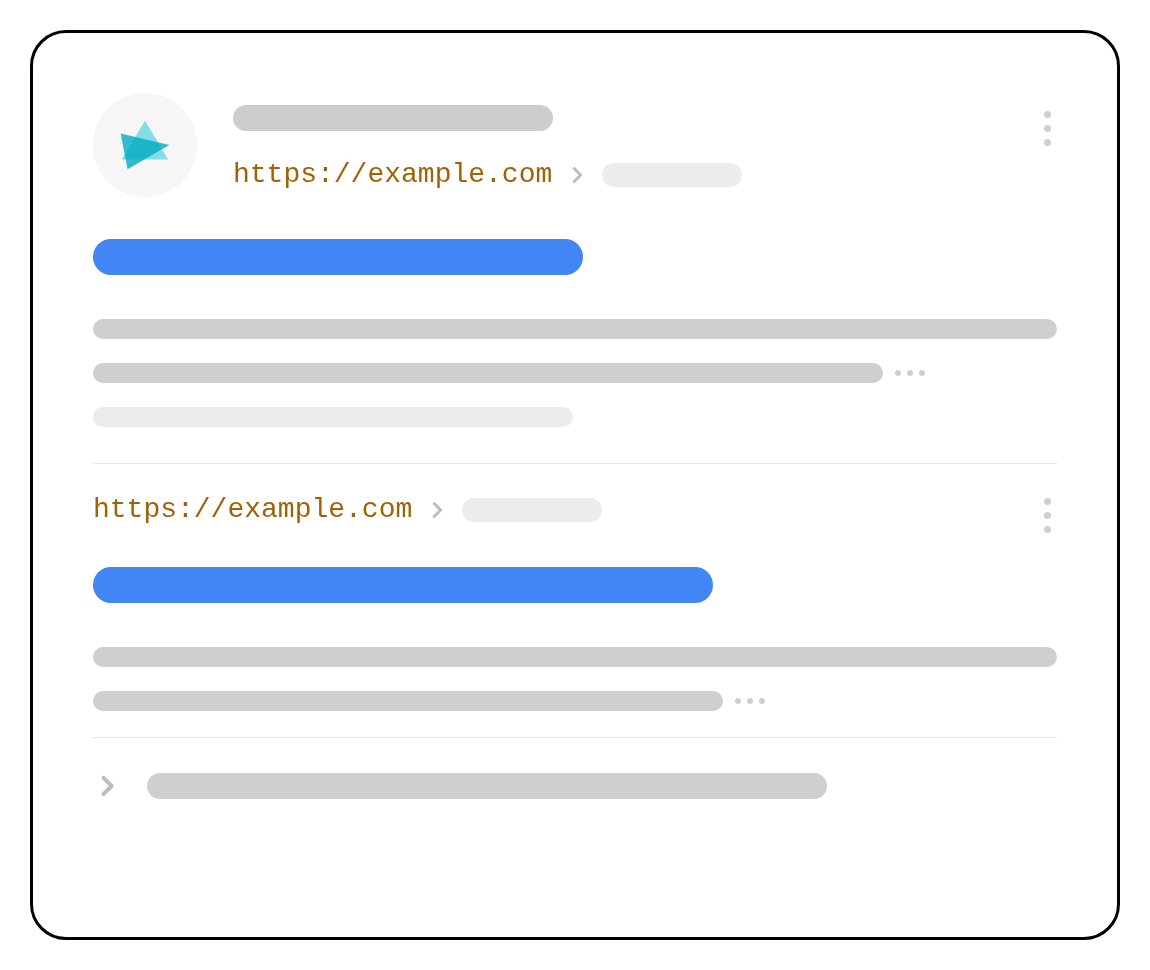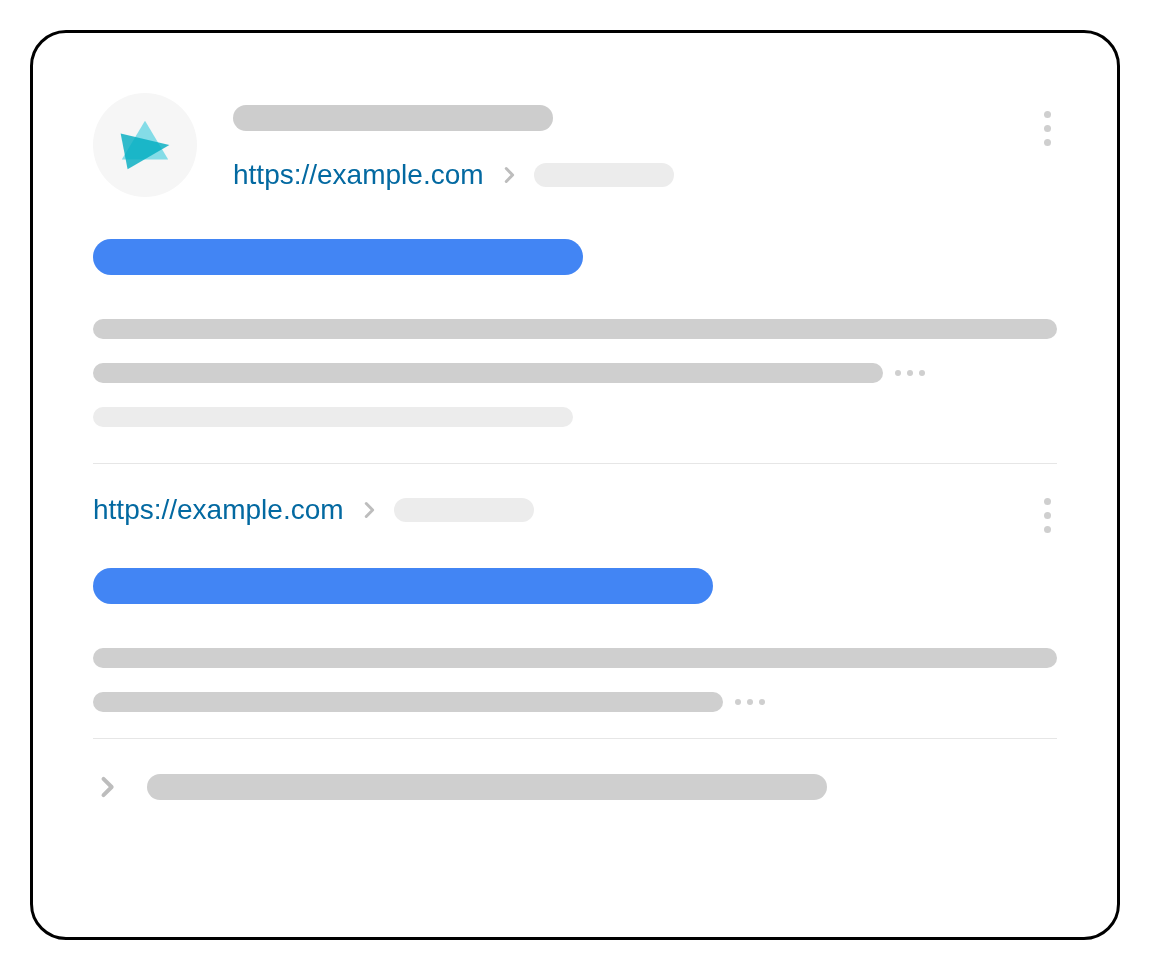--- a/index.html
+++ b/index.html
@@ -54,21 +54,22 @@
       margin-top: 12px;
     }
     .url-row {
       display: flex;
       align-items: center;
       margin-top: 28px;
       gap: 14px;
     }
     .url-text {
       font-size: 28px;
-      color: #0369a1;
+      color: #a16207;
+      font-family: Liberation Mono, monospace;
     }
     .chevron {
       color: #bdbdbd;
       display:flex;
       align-items:center;
     }
     .chevron svg { width: 22px; height: 22px; }
     .url-crumb-placeholder {
       height: 24px;
       width: 140px;

